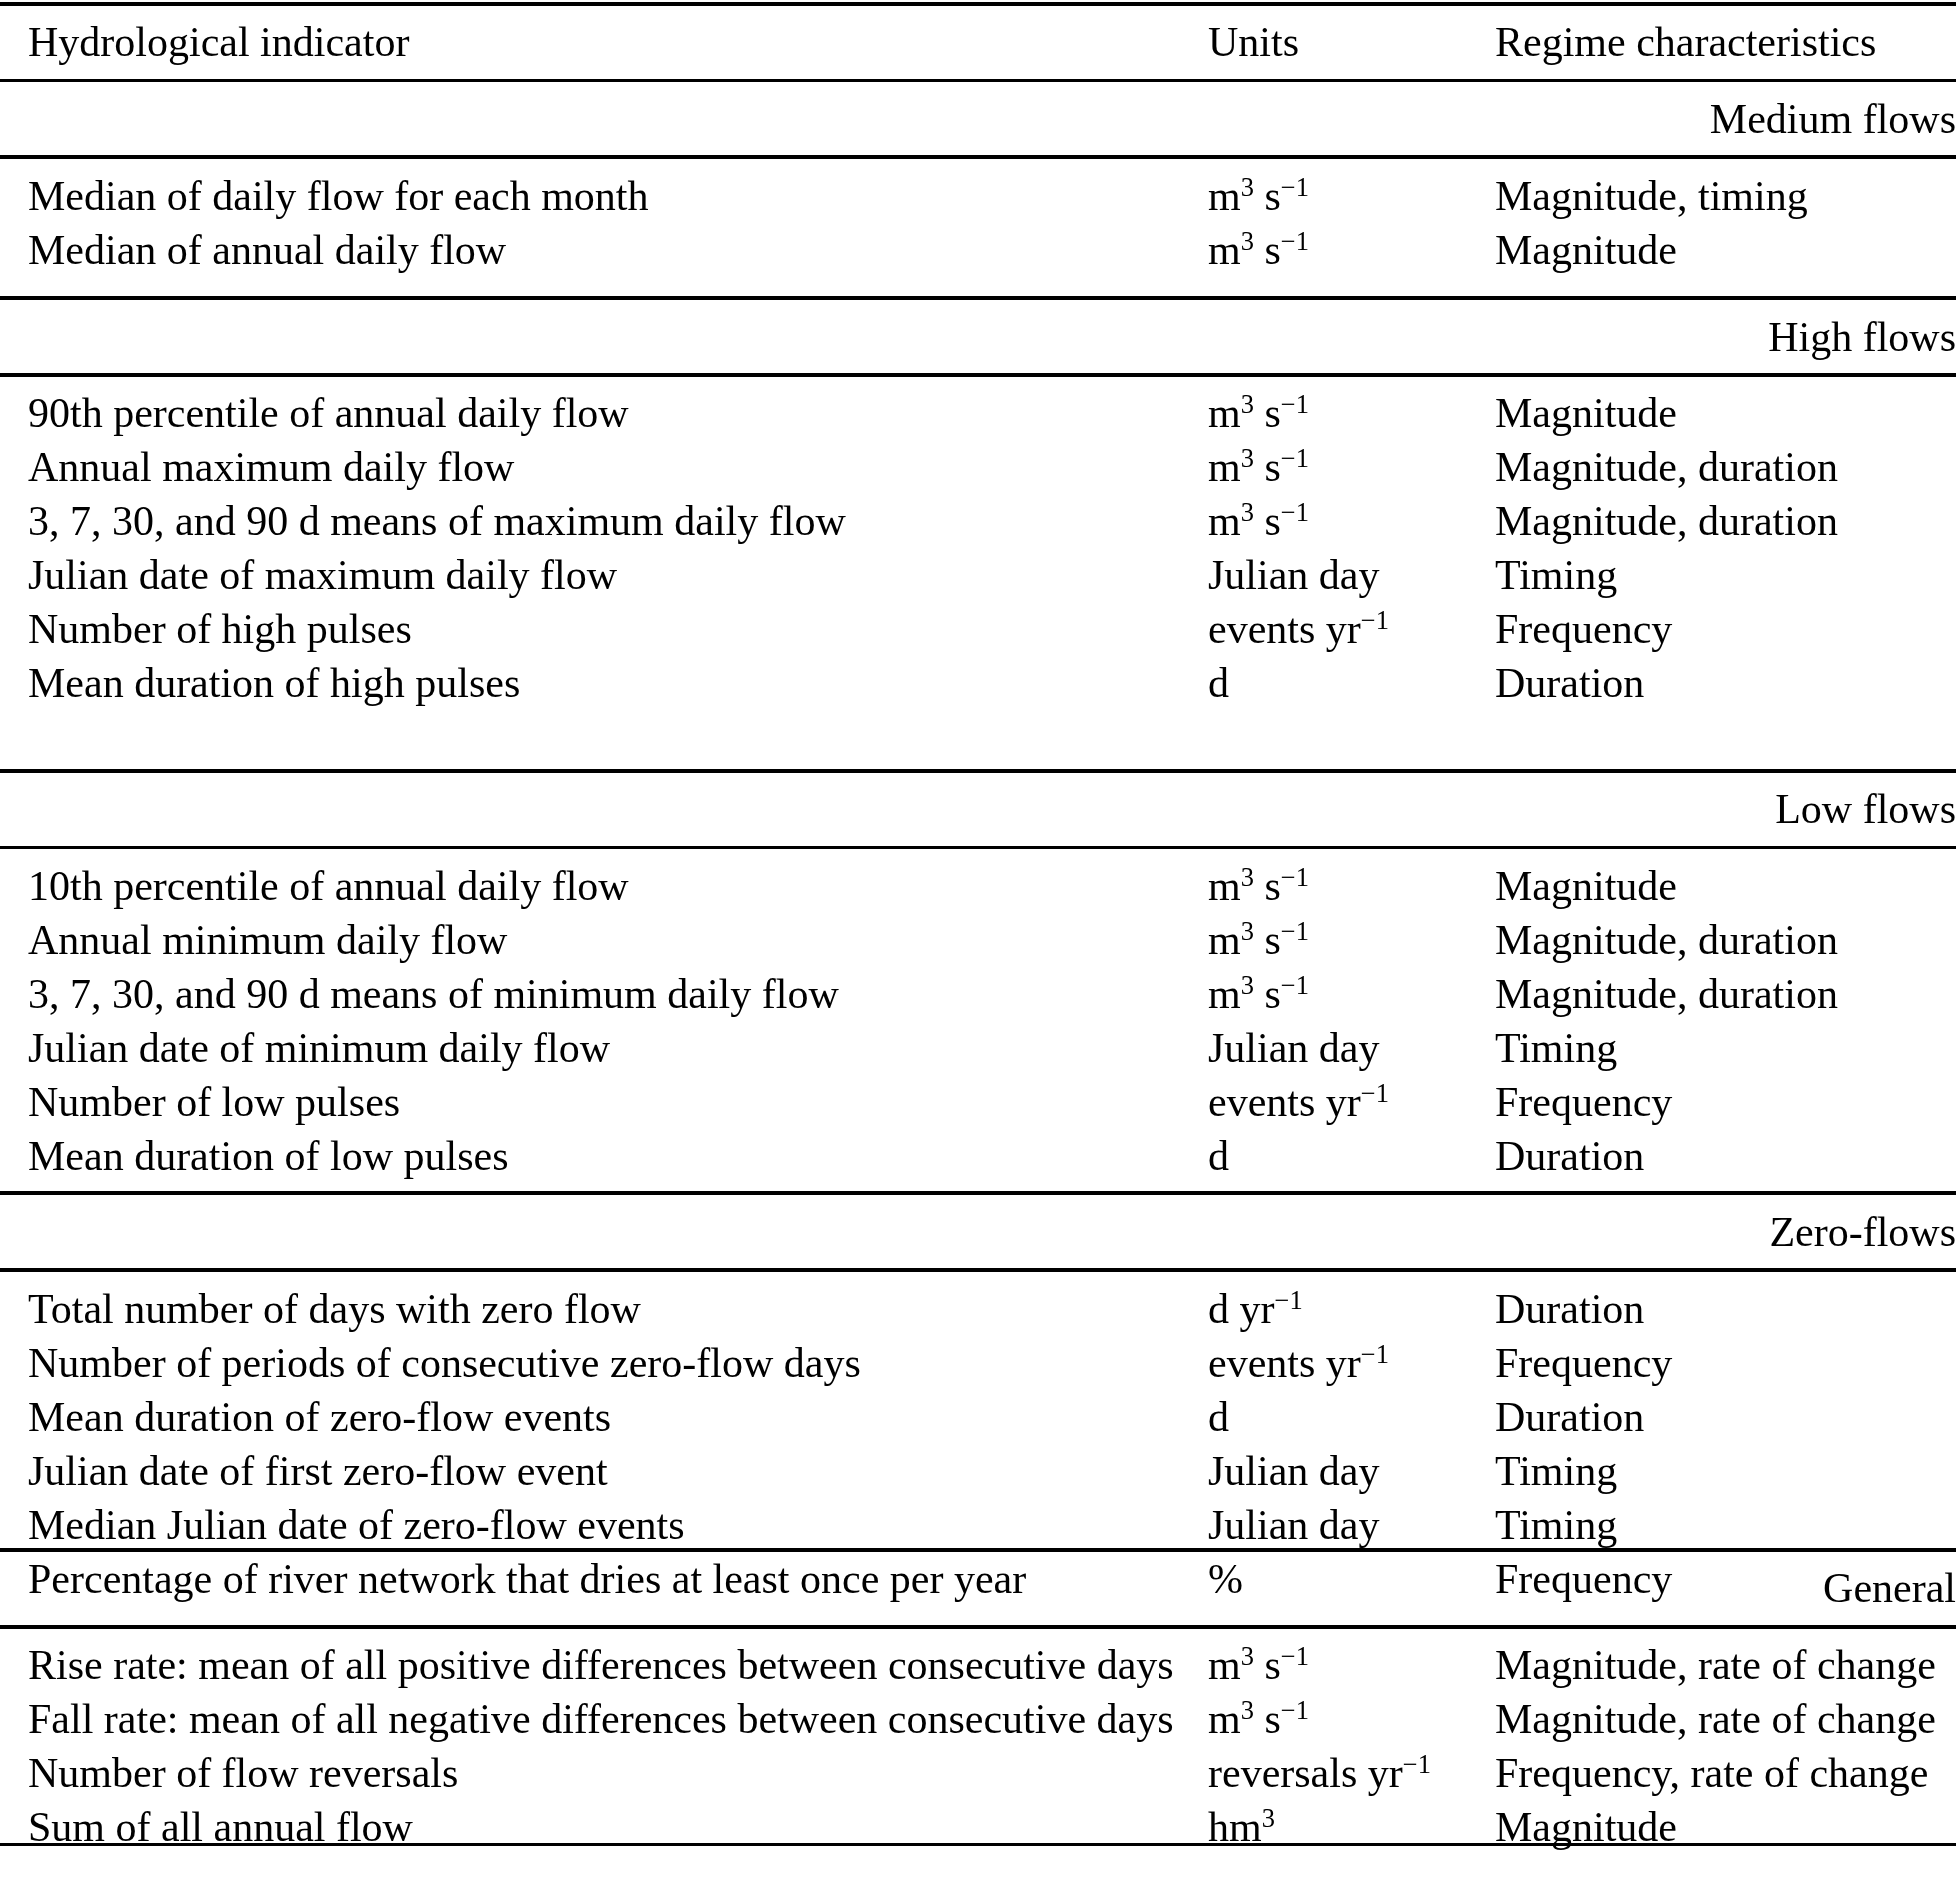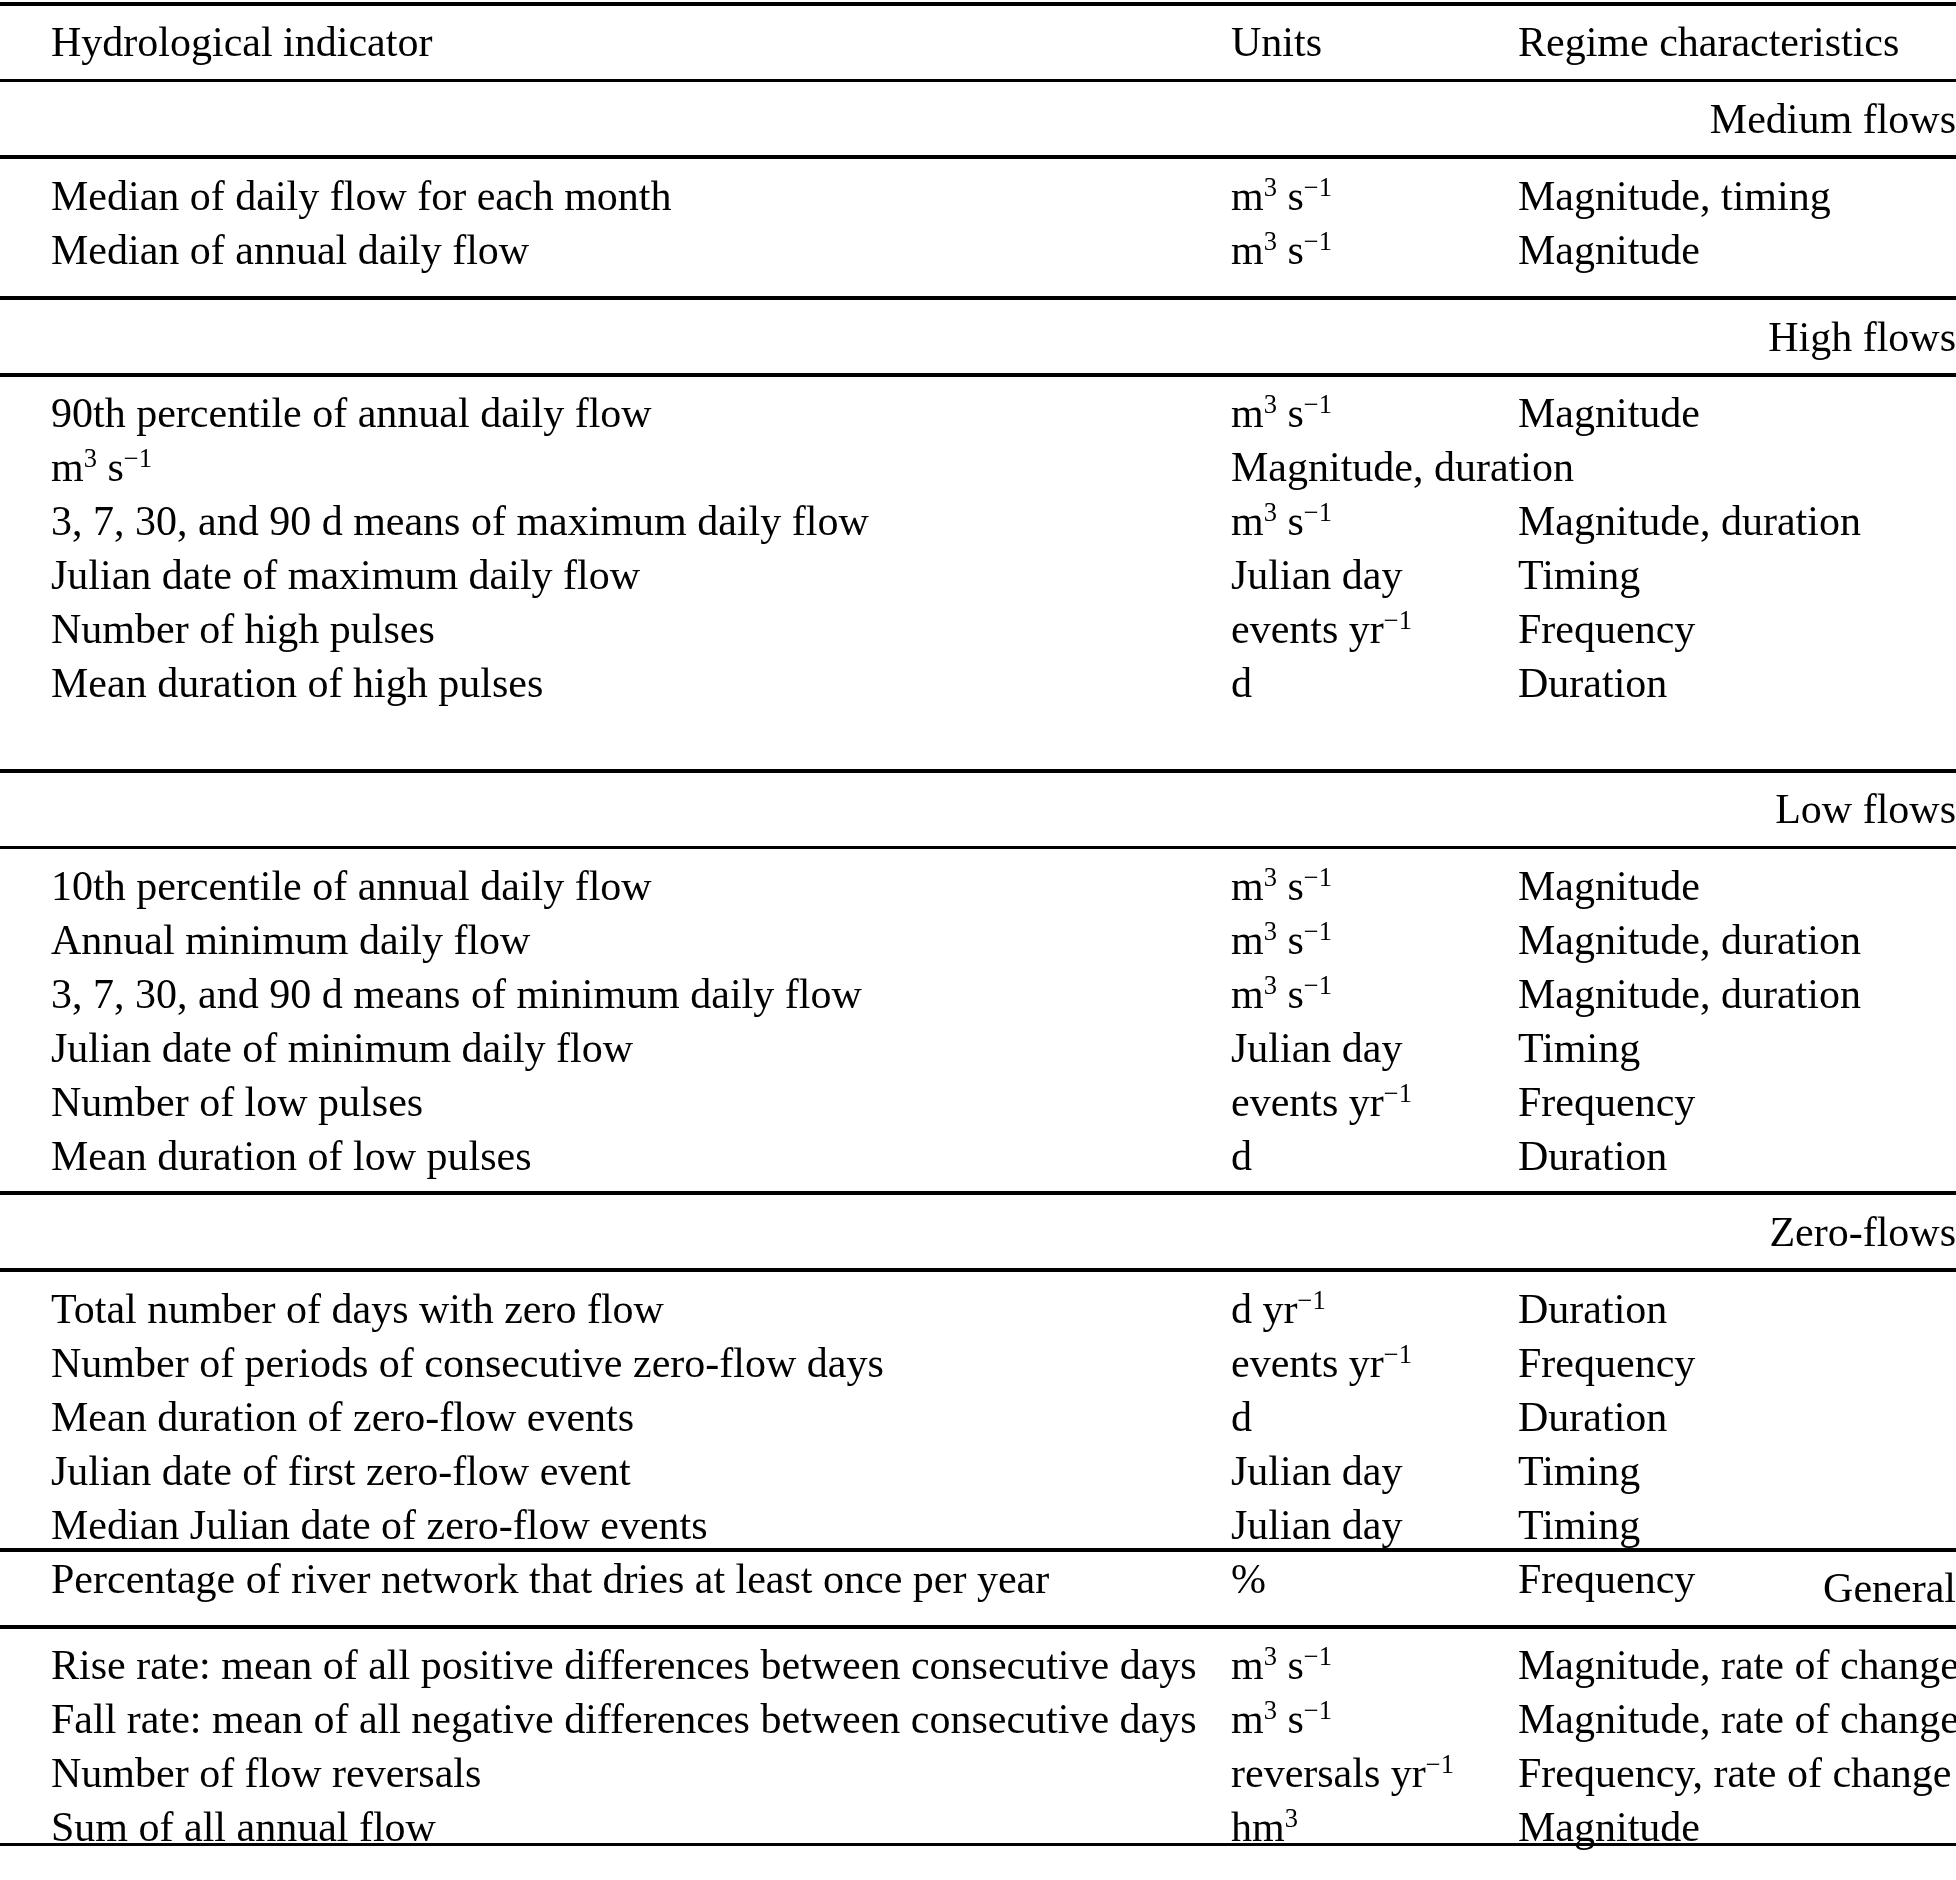--- a/index.html
+++ b/index.html
@@ -21,21 +21,20 @@
     background: #000000;
   }
   .hrow, .row {
     display: grid;
     grid-template-columns: 1180px 287px 1fr;
     align-items: baseline;
     align-content: center;
     padding-left: 28px;
     box-sizing: border-box;
     white-space: nowrap;
-    margin-left: 23px;
   }
   .hrow { height: 73px; }
   .section-title-row {
     height: 73px;
     display: flex;
     align-items: center;
     padding-left: 28px;
     box-sizing: border-box;
     white-space: nowrap;
     justify-content: flex-end;
@@ -99,20 +98,21 @@
     </div>
     <div class="rule"></div>
     <div class="rows">
   <div class="row">
     <div class="cell c1">90th percentile of annual daily flow</div>
     <div class="cell c2"><span>m</span><span class="sup">3</span><span> s</span><span class="sup">−1</span></div>
     <div class="cell c3">Magnitude</div>
   </div>
 
   <div class="row">
+    <div class="cell c1">Annual maximum daily flow</div>
     <div class="cell c2"><span>m</span><span class="sup">3</span><span> s</span><span class="sup">−1</span></div>
     <div class="cell c3">Magnitude, duration</div>
   </div>
 
   <div class="row">
     <div class="cell c1">3, 7, 30, and 90 d means of maximum daily flow</div>
     <div class="cell c2"><span>m</span><span class="sup">3</span><span> s</span><span class="sup">−1</span></div>
     <div class="cell c3">Magnitude, duration</div>
   </div>
 

